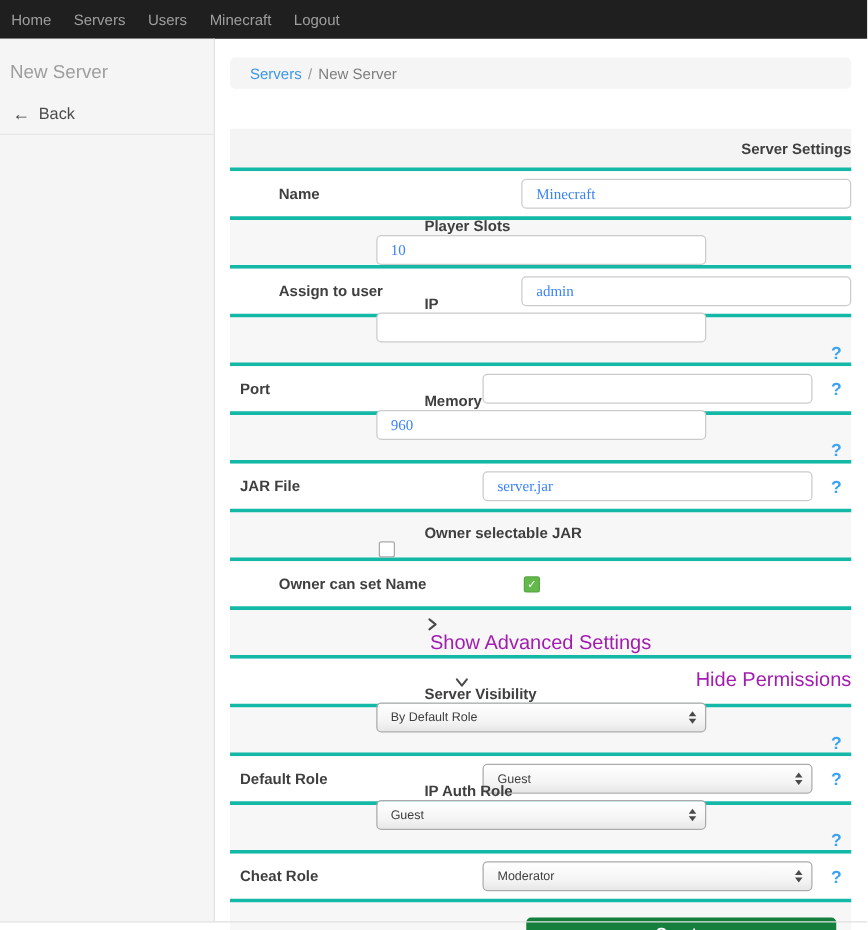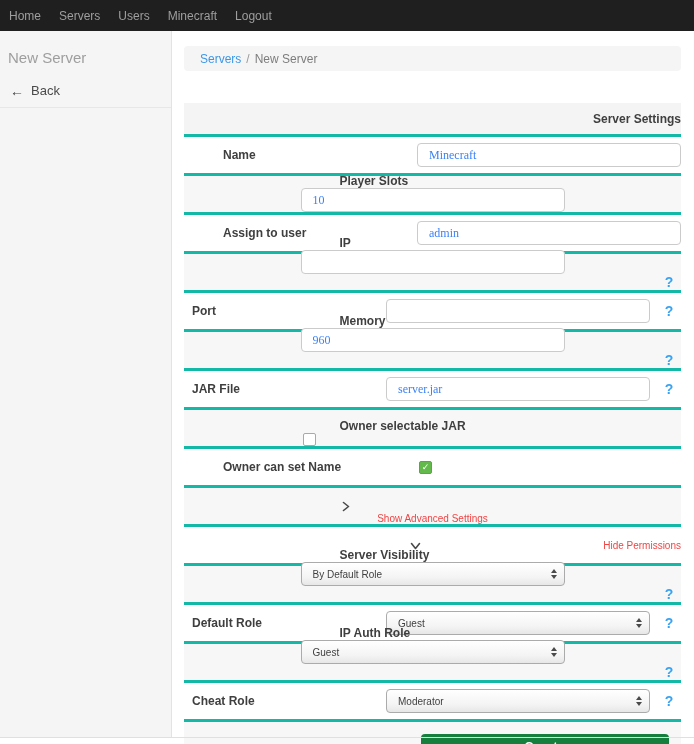--- a/index.html
+++ b/index.html
@@ -44,21 +44,21 @@
   .tri-up{width:0;height:0;border-left:3.5px solid transparent;border-right:3.5px solid transparent;
           border-bottom:4.5px solid #4a4a4a;}
   .tri-down{width:0;height:0;border-left:3.5px solid transparent;border-right:3.5px solid transparent;
             border-top:4.5px solid #4a4a4a;}
   .cb{width:13px;height:13px;box-sizing:border-box;border:1px solid #a9a9a9;border-radius:2px;
       background:#fff;margin-left:2px;cursor:pointer;font-size:9px;line-height:11px;text-align:center;color:#fff;}
   .cb.checked{background:#63b94c;border-color:#58a842;}
   .help{margin-left:auto;margin-right:5px;width:14px;text-align:center;color:#38a3f2;
         font-size:14px;font-weight:bold;cursor:pointer;}
   .chevron{width:194px;padding-left:6px;flex-shrink:0;display:flex;align-items:center;cursor:pointer;}
-  .toggle-link{font-size:10px;color:#ef4444;text-decoration:none;cursor:pointer;}
+  .toggle-link{font-size:16px;color:#a21caf;text-decoration:none;cursor:pointer;}
   .create-btn{margin-left:224px;width:248px;height:24px;background:#15803d;border:none;border-radius:4px;
               color:#fff;font-size:13px;font-weight:bold;font-family:inherit;cursor:pointer;}
 
   .bottom-line{position:absolute;left:0;right:0;top:737px;height:1px;background:#e0e0e0;}
 </style>
 </head>
 <body>
 
 <div class="page">
 

